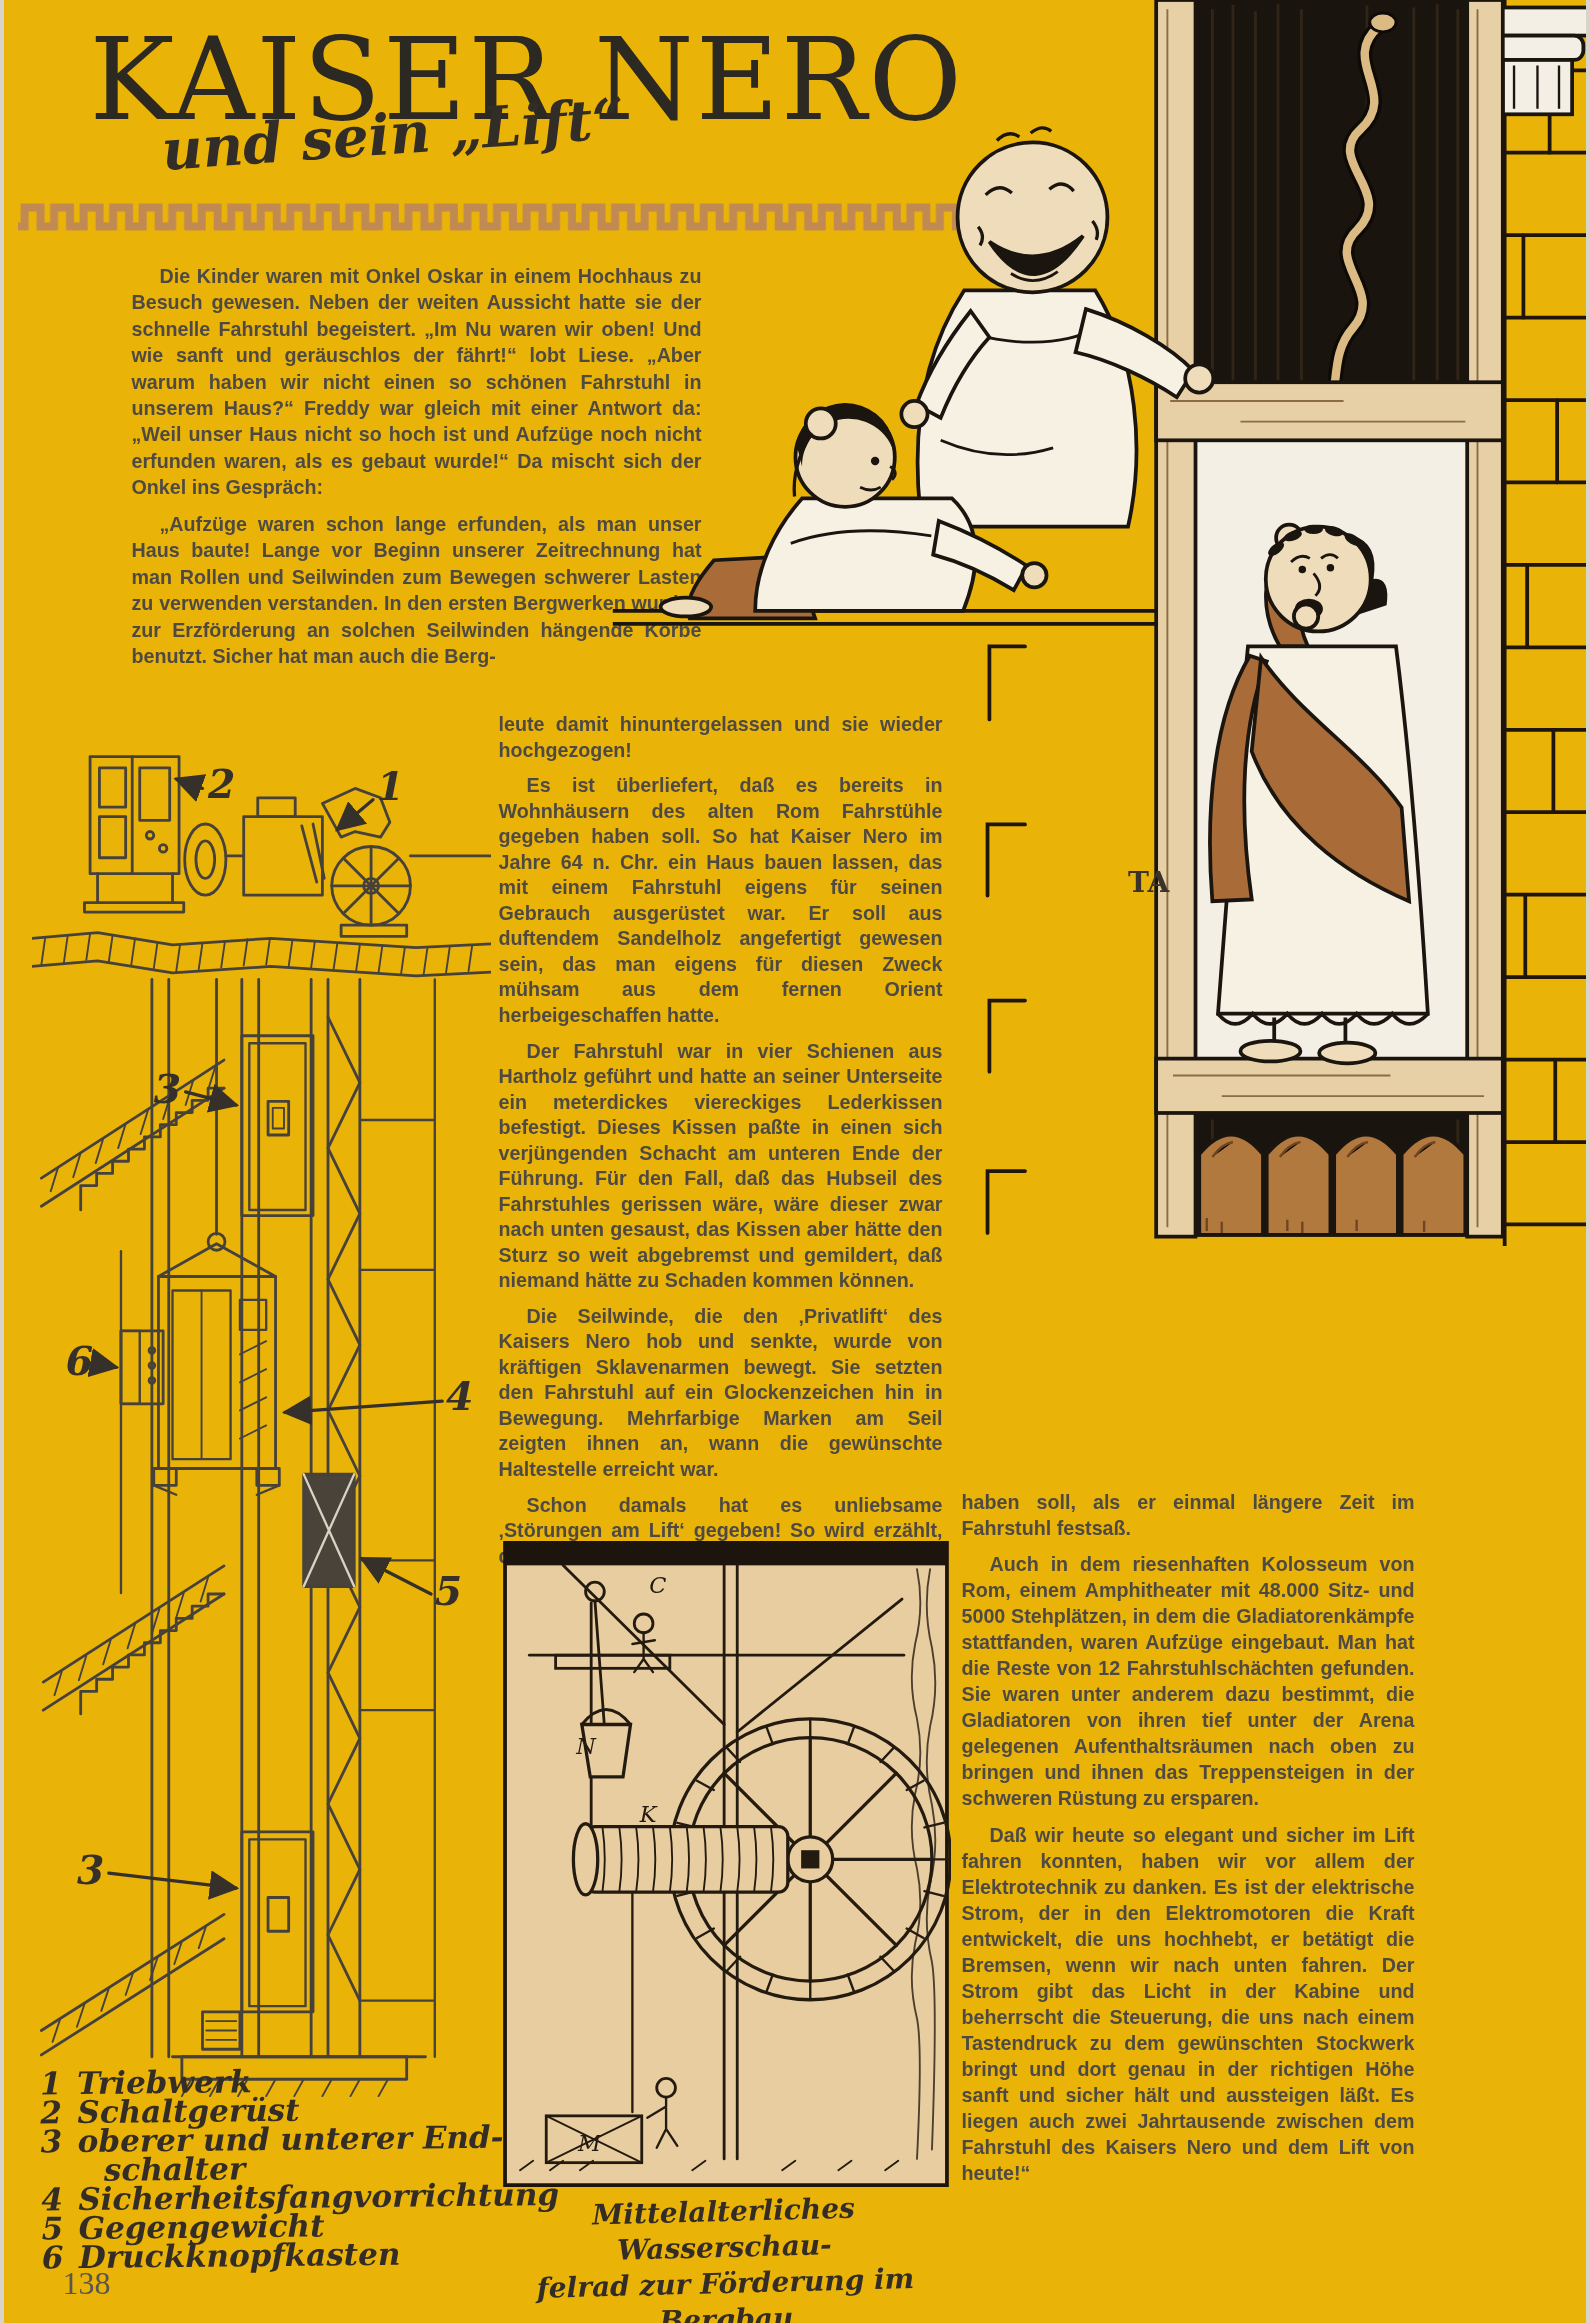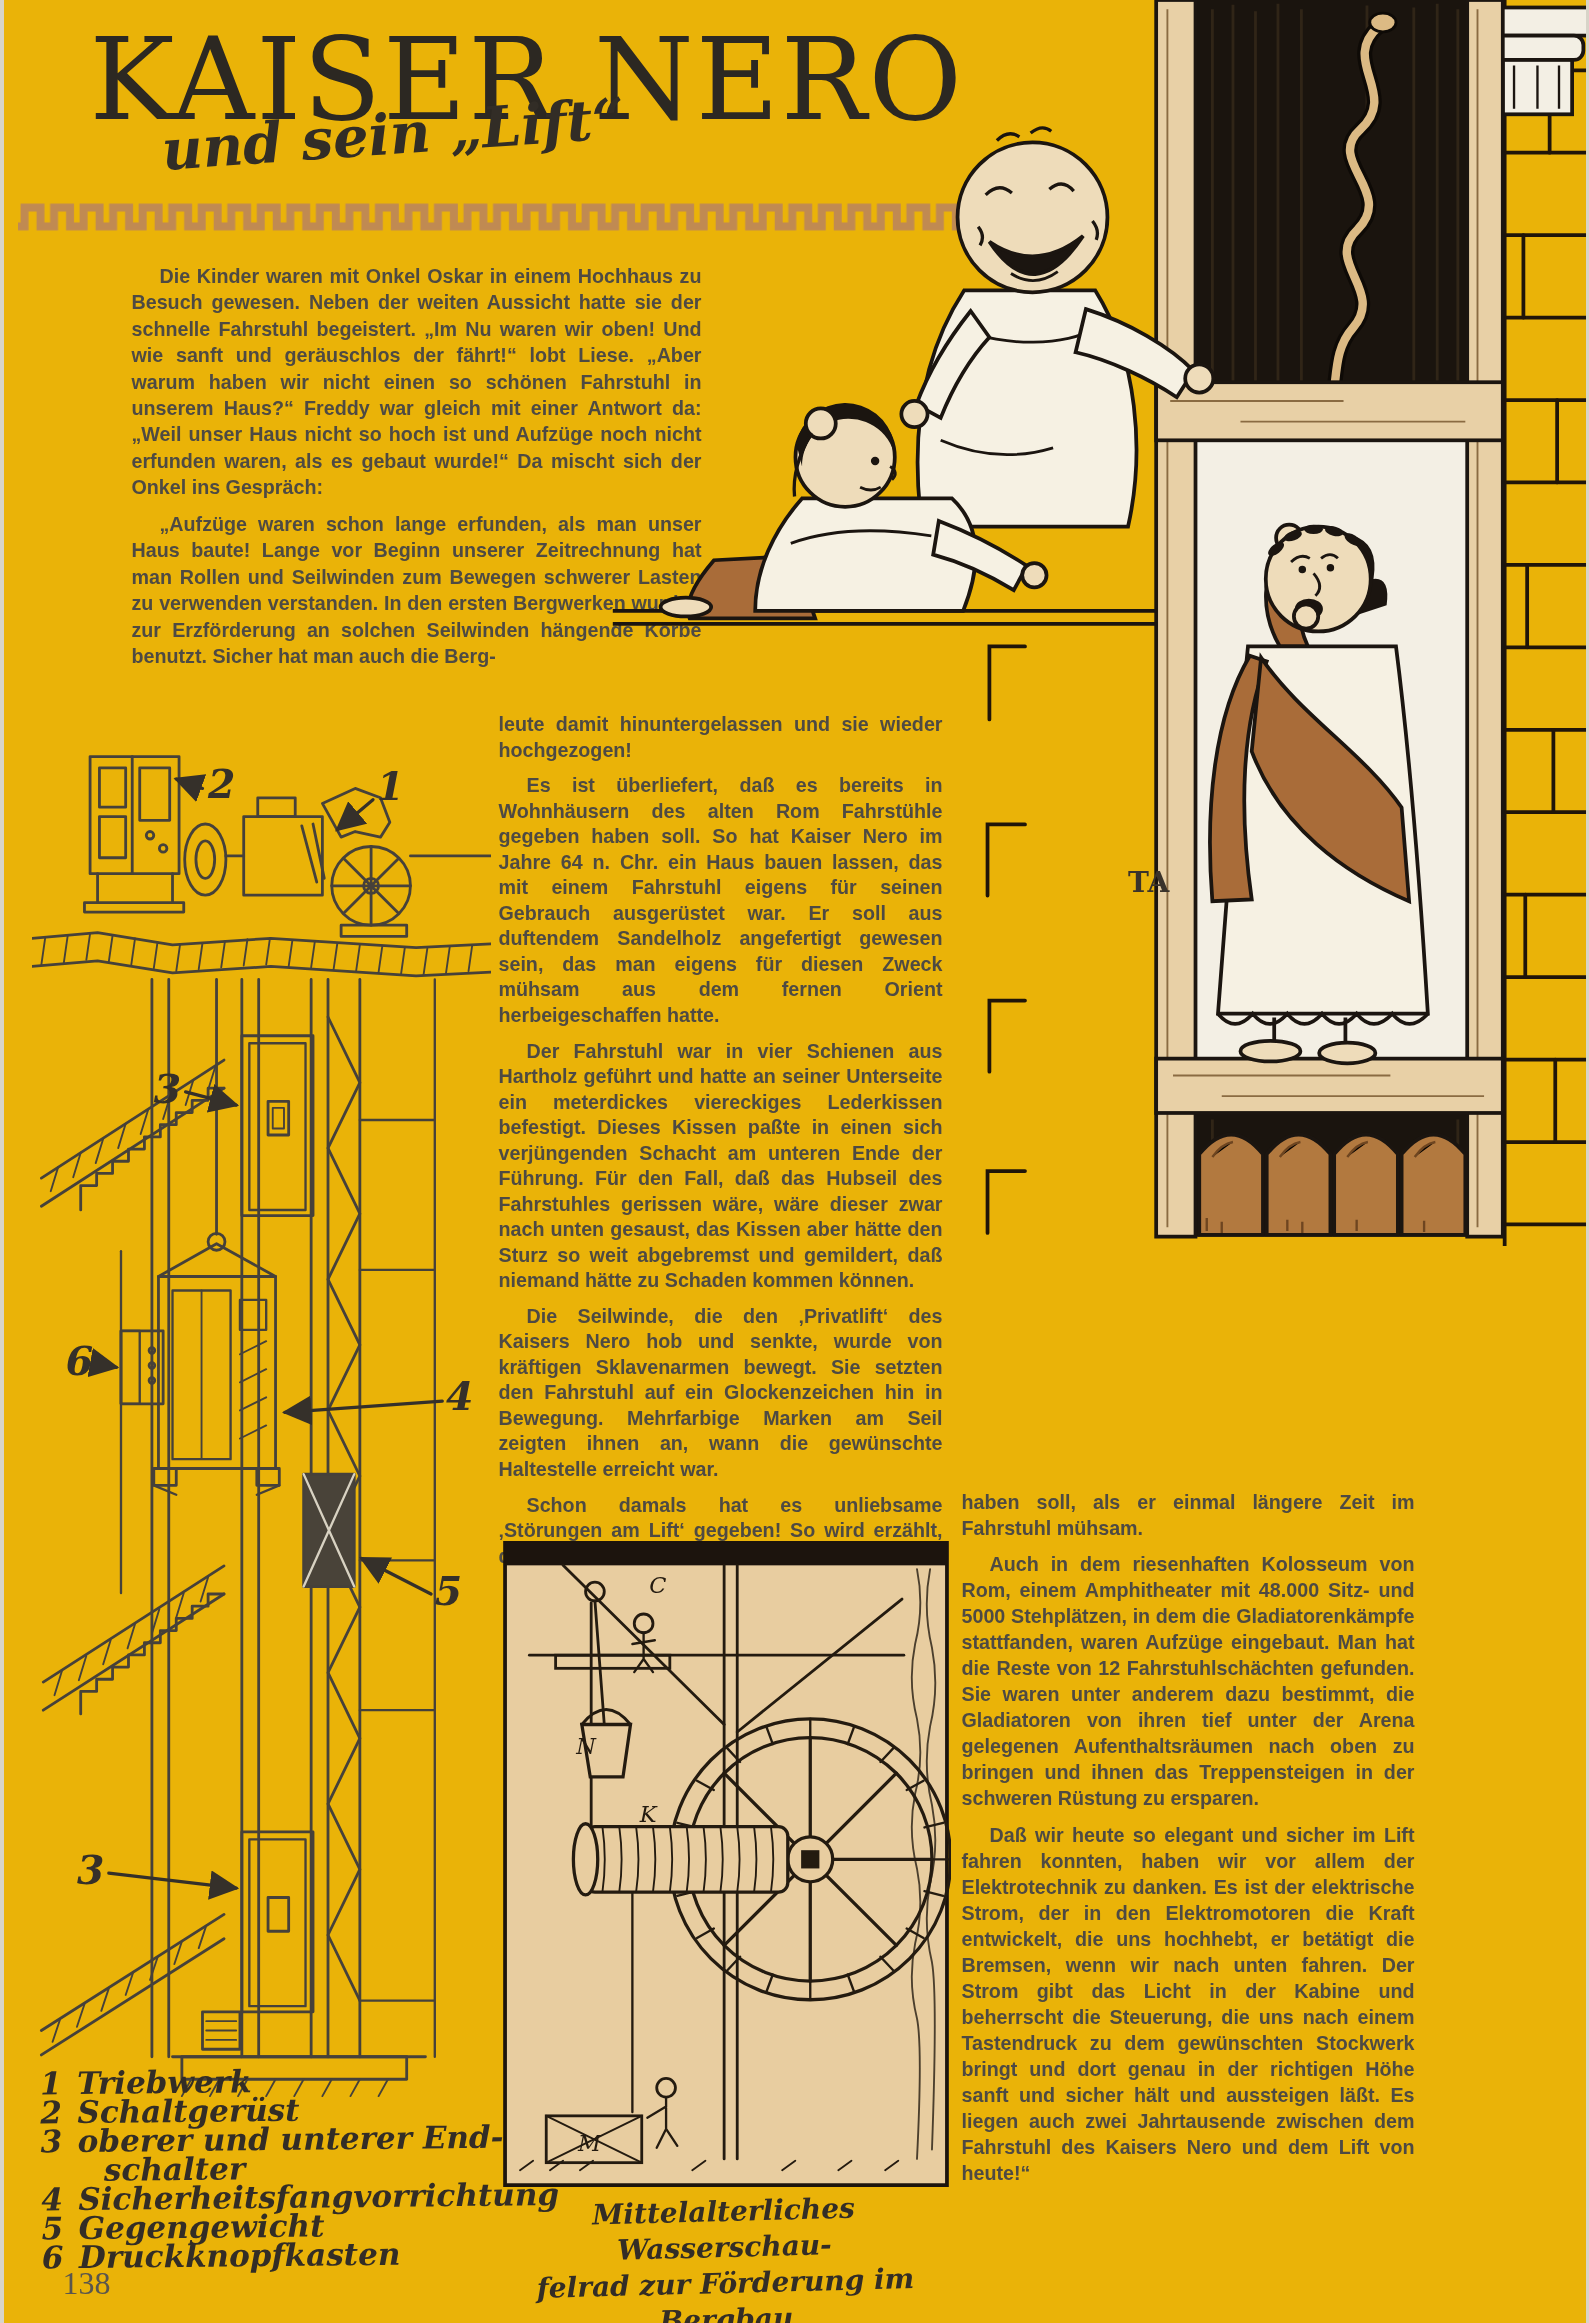--- a/index.html
+++ b/index.html
@@ -63,21 +63,21 @@
 
   <div id="col2" class="col abs">
     <p class="cont">leute damit hinuntergelassen und sie wieder hochgezogen!</p>
     <p>Es ist überliefert, daß es bereits in Wohnhäusern des alten Rom Fahrstühle gegeben haben soll. So hat Kaiser Nero im Jahre 64 n. Chr. ein Haus bauen lassen, das mit einem Fahrstuhl eigens für seinen Gebrauch ausgerüstet war. Er soll aus duftendem Sandelholz angefertigt gewesen sein, das man eigens für diesen Zweck mühsam aus dem fernen Orient herbeigeschaffen hatte.</p>
     <p>Der Fahrstuhl war in vier Schienen aus Hartholz geführt und hatte an seiner Unterseite ein meterdickes viereckiges Lederkissen befestigt. Dieses Kissen paßte in einen sich verjüngenden Schacht am unteren Ende der Führung. Für den Fall, daß das Hubseil des Fahrstuhles gerissen wäre, wäre dieser zwar nach unten gesaust, das Kissen aber hätte den Sturz so weit abgebremst und gemildert, daß niemand hätte zu Schaden kommen können.</p>
     <p>Die Seilwinde, die den ‚Privatlift‘ des Kaisers Nero hob und senkte, wurde von kräftigen Sklavenarmen bewegt. Sie setzten den Fahrstuhl auf ein Glockenzeichen hin in Bewegung. Mehrfarbige Marken am Seil zeigten ihnen an, wann die gewünschte Haltestelle erreicht war.</p>
     <p>Schon damals hat es unliebsame ‚Störungen am Lift‘ gegeben! So wird erzählt, daß der Kaiser Nero getobt</p>
   </div>
 
   <div id="col3" class="col abs">
-    <p class="cont">haben soll, als er einmal längere Zeit im Fahrstuhl mühsam.</p>
+    <p class="cont">haben soll, als er einmal längere Zeit im Fahrstuhl festsaß.</p>
     <p>Auch in dem riesenhaften Kolosseum von Rom, einem Amphitheater mit 48.000 Sitz- und 5000 Stehplätzen, in dem die Gladiatorenkämpfe stattfanden, waren Aufzüge eingebaut. Man hat die Reste von 12 Fahrstuhlschächten gefunden. Sie waren unter anderem dazu bestimmt, die Gladiatoren von ihren tief unter der Arena gelegenen Aufenthaltsräumen nach oben zu bringen und ihnen das Treppensteigen in der schweren Rüstung zu ersparen.</p>
     <p>Daß wir heute so elegant und sicher im Lift fahren konnten, haben wir vor allem der Elektrotechnik zu danken. Es ist der elektrische Strom, der in den Elektromotoren die Kraft entwickelt, die uns hochhebt, er betätigt die Bremsen, wenn wir nach unten fahren. Der Strom gibt das Licht in der Kabine und beherrscht die Steuerung, die uns nach einem Tastendruck zu dem gewünschten Stockwerk bringt und dort genau in der richtigen Höhe sanft und sicher hält und aussteigen läßt. Es liegen auch zwei Jahrtausende zwischen dem Fahrstuhl des Kaisers Nero und dem Lift von heute!“</p>
   </div>
 
   <svg class="abs" style="left:468px;top:0" width="1121" height="1246" viewBox="0 0 1196 1330">
 
     <g stroke="#201509" stroke-width="4" fill="none" stroke-linecap="round">
       <path d="M1102 0 V1330"></path>
       <path d="M1102 75 H1196 M1102 163 H1196 M1102 251 H1196 M1102 339 H1196 M1102 427 H1196 M1102 515 H1196 M1102 603 H1196 M1102 691 H1196 M1102 779 H1196 M1102 867 H1196 M1102 955 H1196 M1102 1043 H1196 M1102 1131 H1196 M1102 1219 H1196 M1102 1307 H1196"></path>
       <path d="M1150 75 V163 M1122 251 V339 M1158 427 V515 M1126 603 V691 M1154 779 V867 M1124 955 V1043 M1156 1131 V1219"></path>

